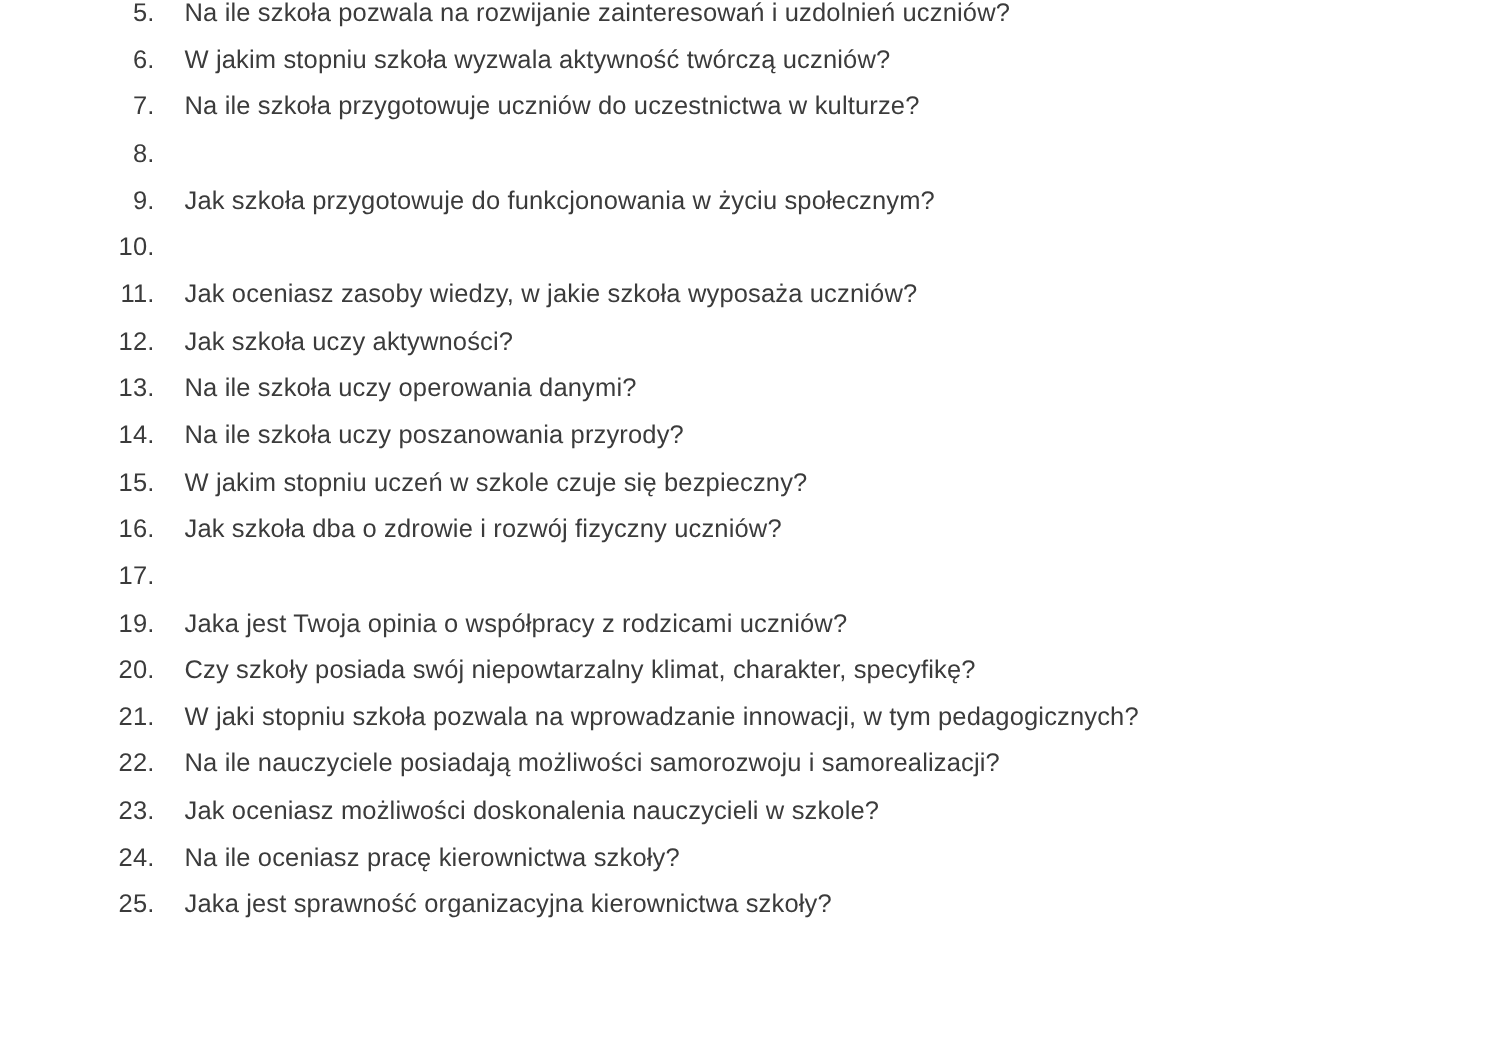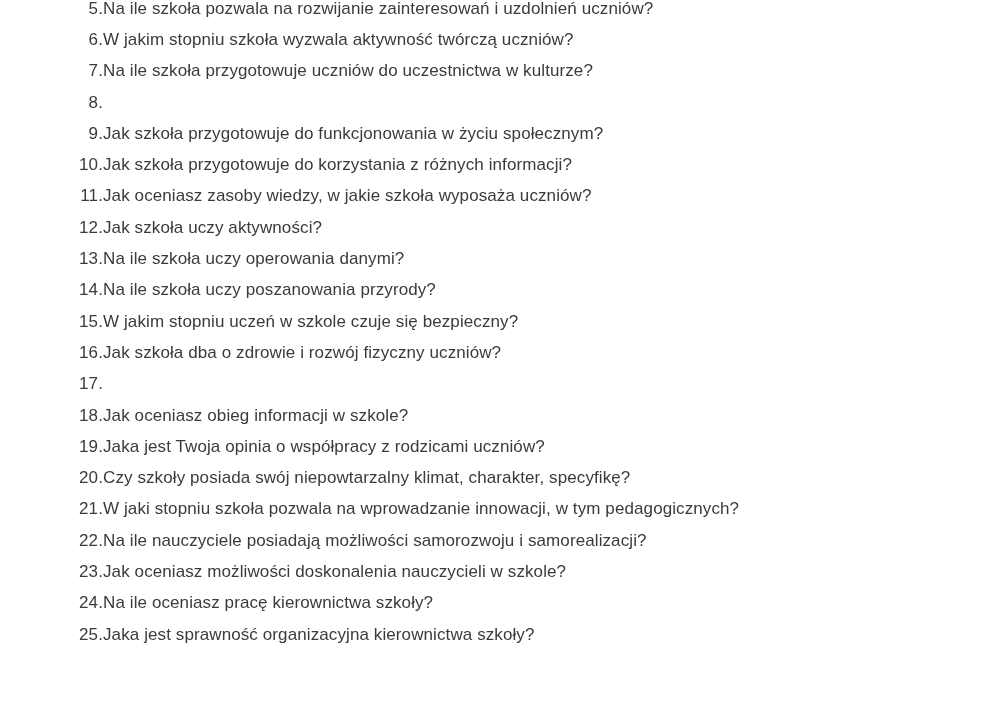--- a/index.html
+++ b/index.html
@@ -31,21 +31,21 @@
     color: #3b3b3b;
     letter-spacing: 0.1px;
   }
   .num {
     flex: 0 0 103px;
     width: 103px;
     text-align: right;
     white-space: nowrap;
   }
   .text {
-    margin-left: 0;
+    margin-left: 20px;
     white-space: nowrap;
   }
 </style>
 </head>
 <body>
 
 <div class="page">
   <div class="question-list" id="question-list">
       <div class="row">
         <span class="num">5.</span>
@@ -61,21 +61,20 @@
       </div>
       <div class="row">
         <span class="num">8.</span>
       </div>
       <div class="row">
         <span class="num">9.</span>
         <span class="text">Jak szkoła przygotowuje do funkcjonowania w życiu społecznym?</span>
       </div>
       <div class="row">
         <span class="num">10.</span>
-        <span class="text">Jak szkoła przygotowuje do korzystania z różnych informacji?</span>
       </div>
       <div class="row">
         <span class="num">11.</span>
         <span class="text">Jak oceniasz zasoby wiedzy, w jakie szkoła wyposaża uczniów?</span>
       </div>
       <div class="row">
         <span class="num">12.</span>
         <span class="text">Jak szkoła uczy aktywności?</span>
       </div>
       <div class="row">
@@ -89,24 +88,20 @@
       <div class="row">
         <span class="num">15.</span>
         <span class="text">W jakim stopniu uczeń w szkole czuje się bezpieczny?</span>
       </div>
       <div class="row">
         <span class="num">16.</span>
         <span class="text">Jak szkoła dba o zdrowie i rozwój fizyczny uczniów?</span>
       </div>
       <div class="row">
         <span class="num">17.</span>
-      </div>
-      <div class="row">
-        <span class="num">18.</span>
-        <span class="text">Jak oceniasz obieg informacji w szkole?</span>
       </div>
       <div class="row">
         <span class="num">19.</span>
         <span class="text">Jaka jest Twoja opinia o współpracy z rodzicami uczniów?</span>
       </div>
       <div class="row">
         <span class="num">20.</span>
         <span class="text">Czy szkoły posiada swój niepowtarzalny klimat, charakter, specyfikę?</span>
       </div>
       <div class="row">

